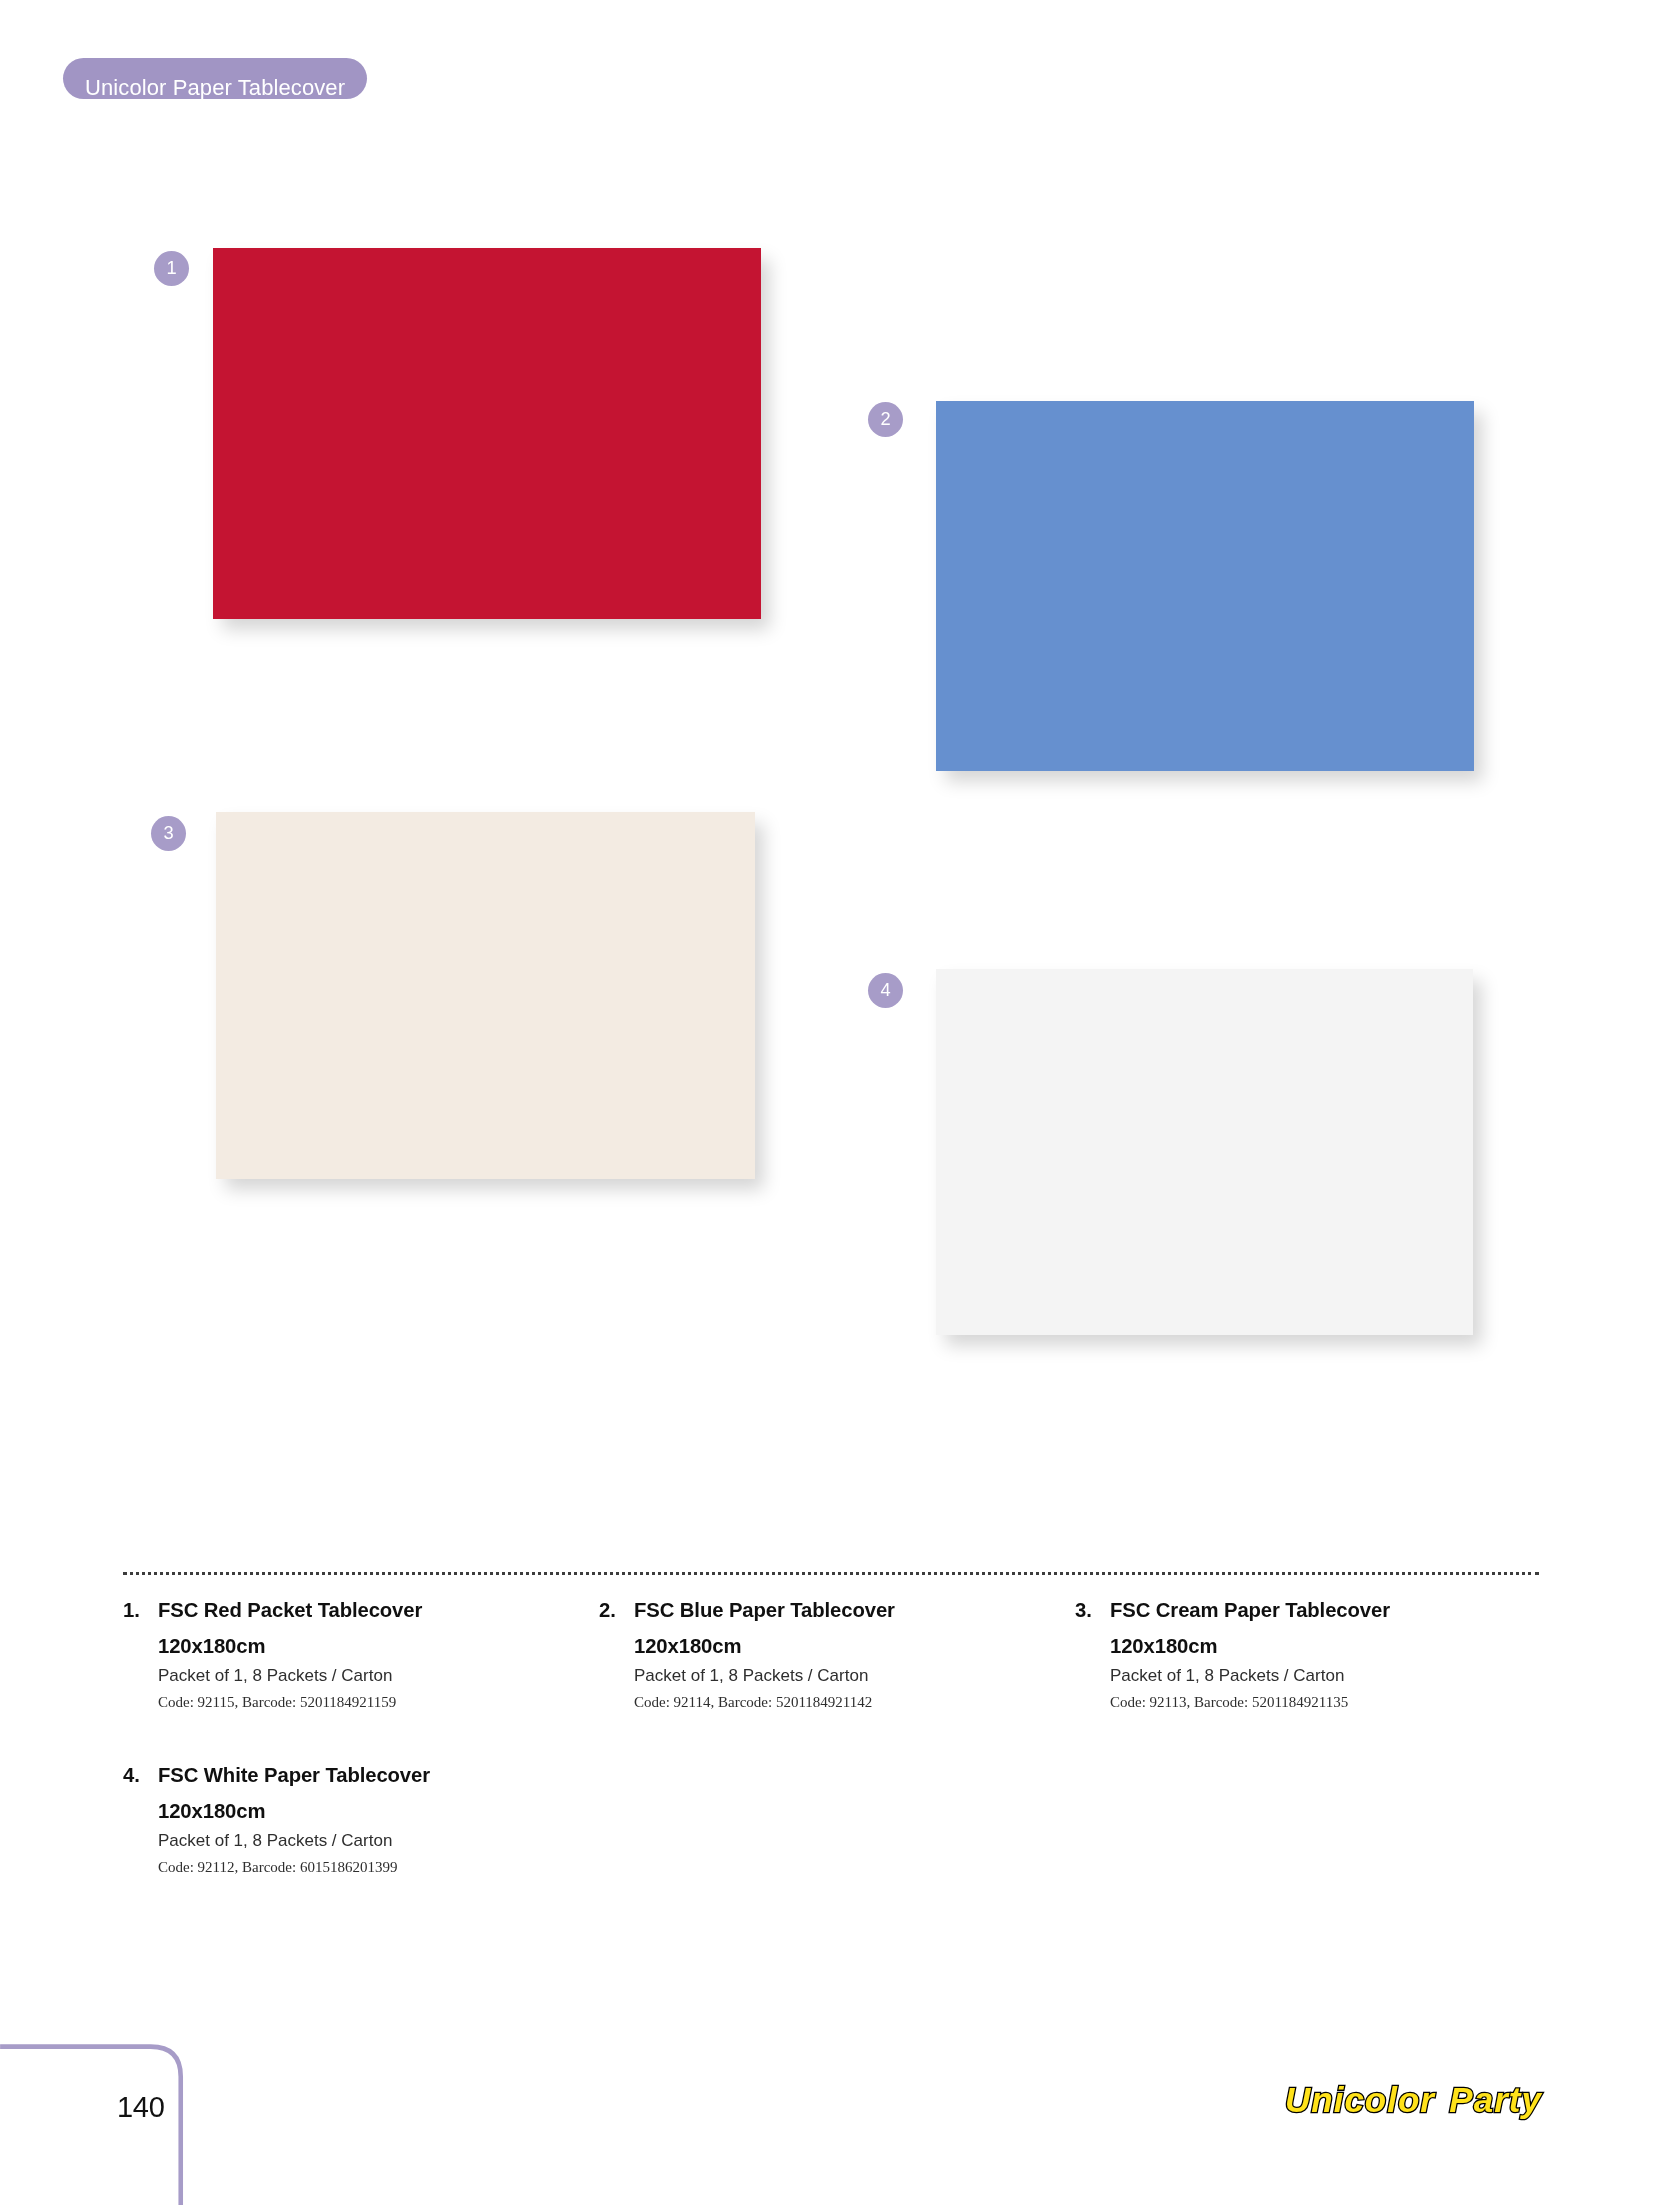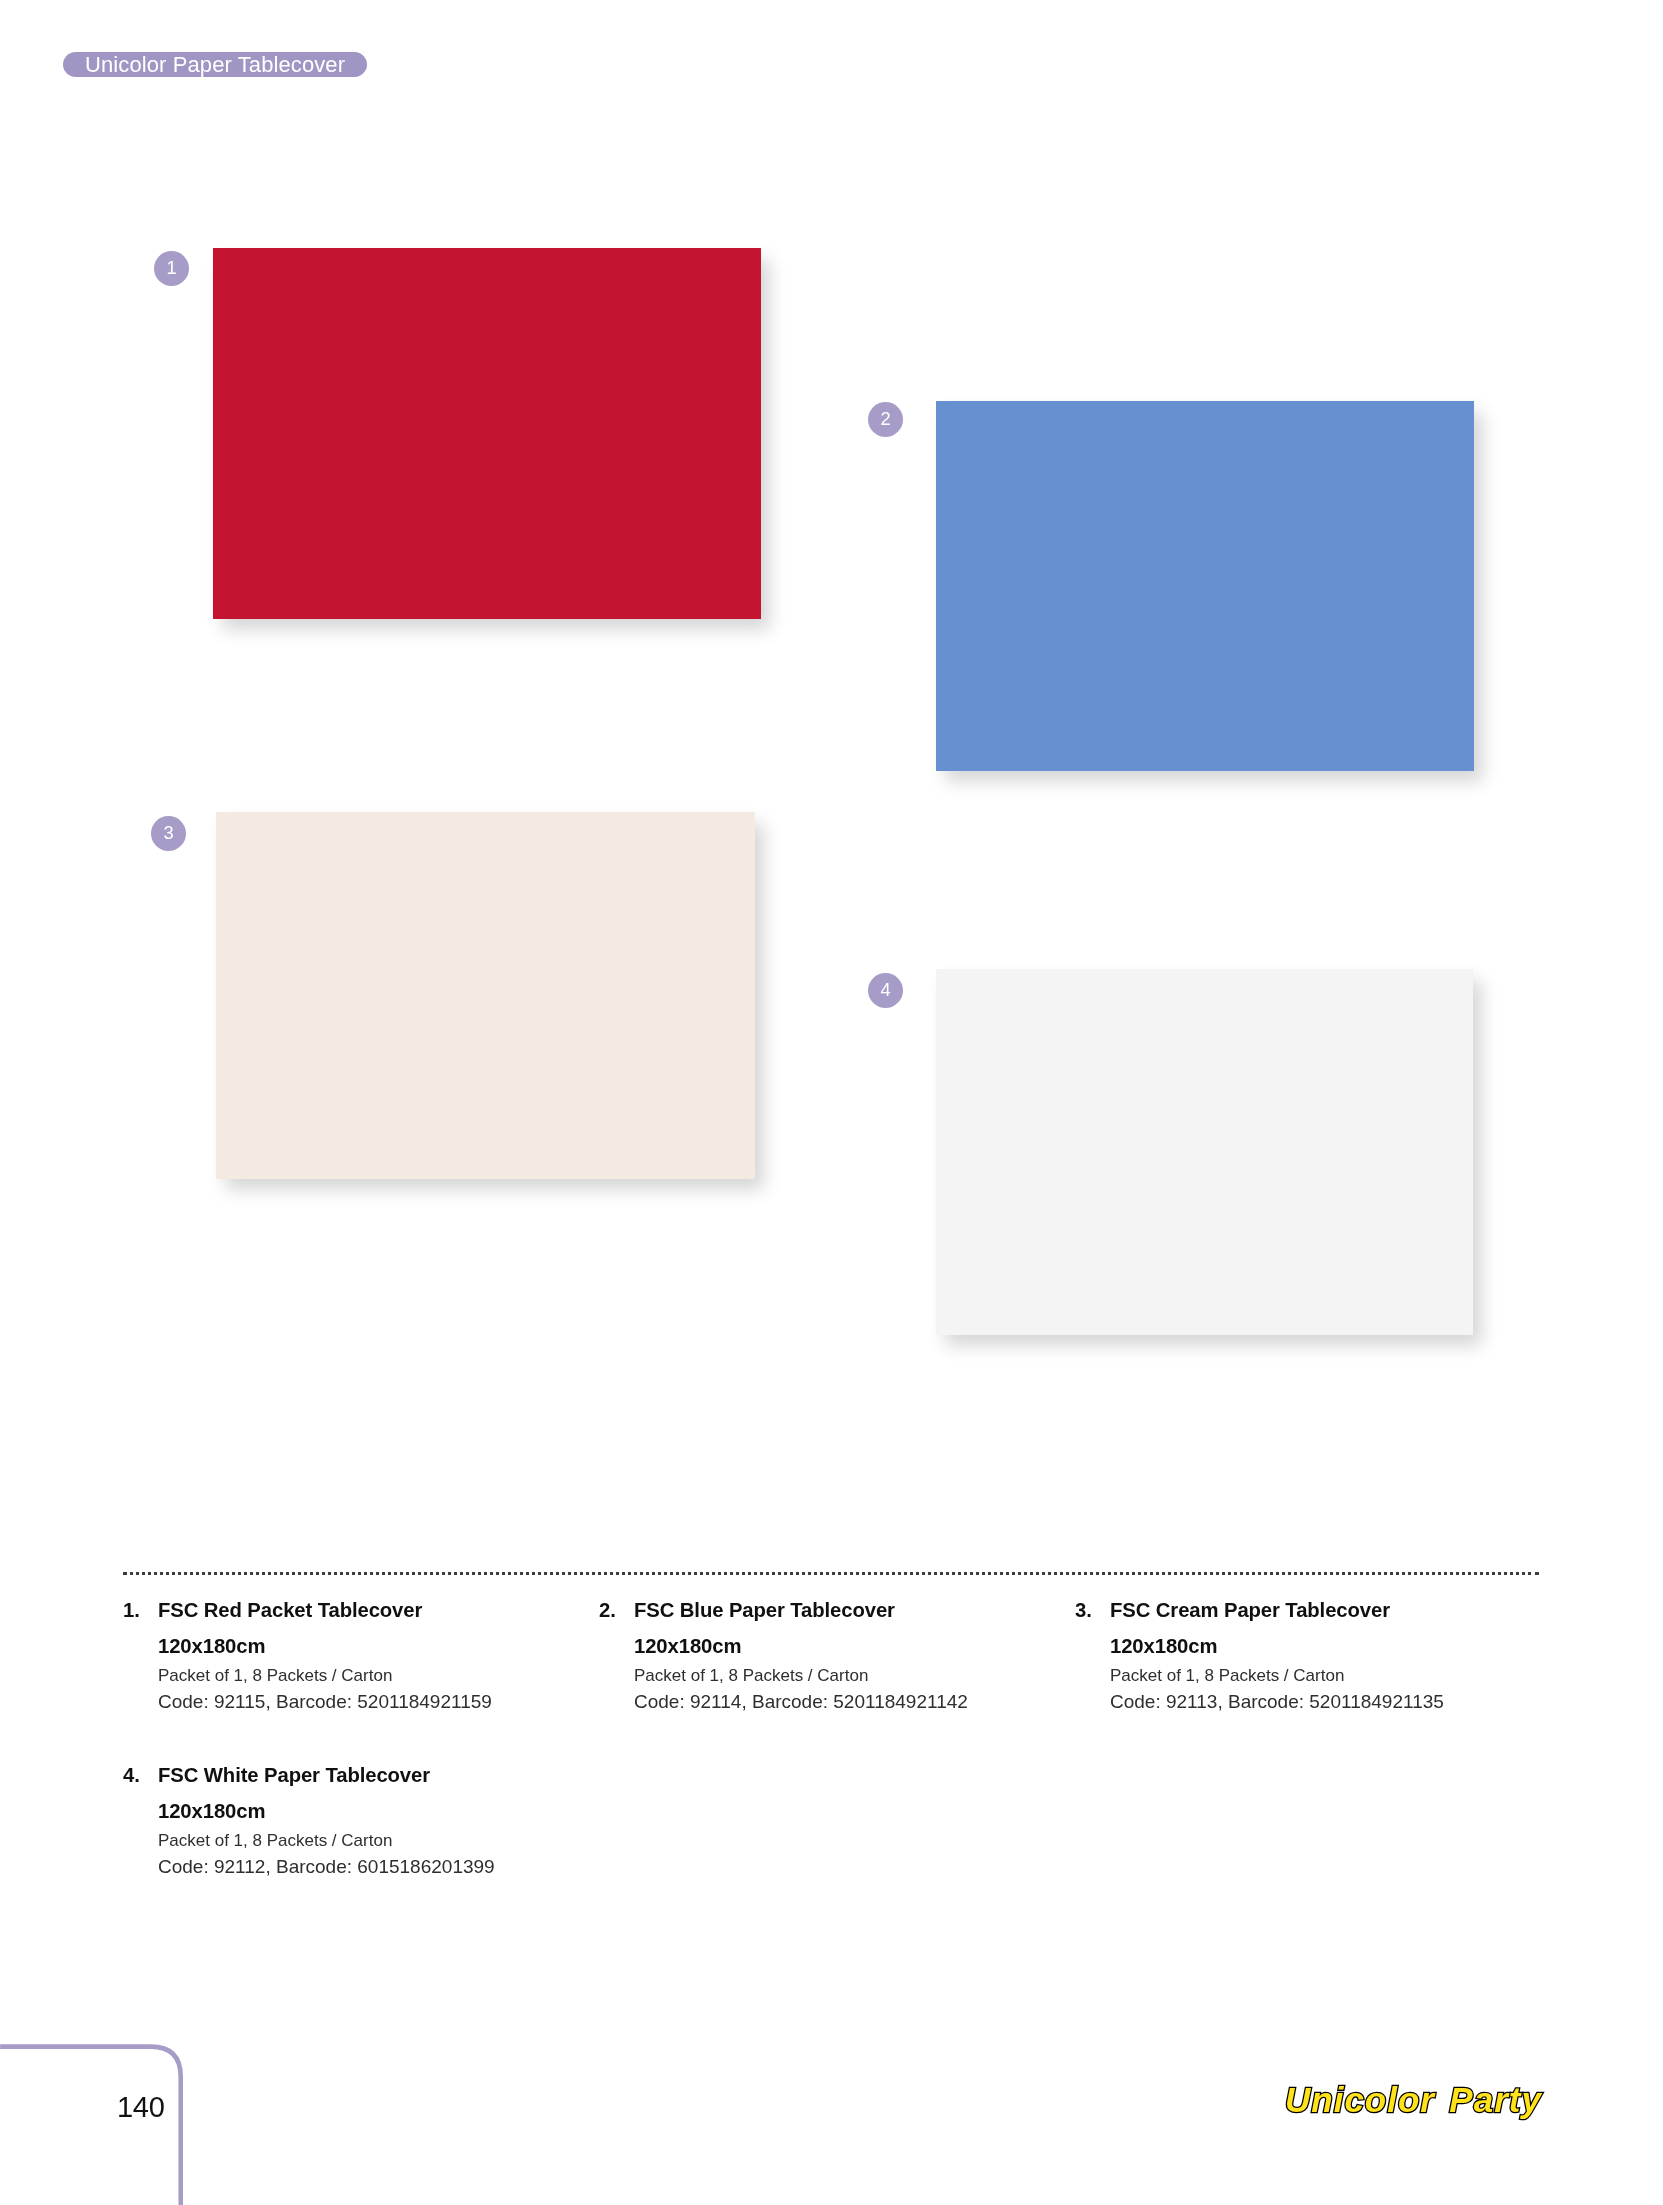--- a/index.html
+++ b/index.html
@@ -13,25 +13,25 @@
     position: relative;
     font-family: "Liberation Sans", sans-serif;
     -webkit-font-smoothing: antialiased;
     overflow: hidden;
   }
 
   
   .header-pill {
     position: absolute;
     left: 63px;
-    top: 52px;
-    height: 25px;
+    top: 58px;
+    height: 41px;
     padding: 0 22px 0 22px;
     display: flex;
-    align-items: center;
+    align-items: flex-end;
     border-radius: 22px;
     background: #a195c4;
     box-sizing: border-box;
   }
   .header-pill-label {
     color: #ffffff;
     font-size: 22px;
     font-weight: 400;
     letter-spacing: 0.1px;
     white-space: nowrap;
@@ -126,24 +126,25 @@
     margin-top: 8px;
   }
   .caption-pack {
     font-size: 17px;
     font-weight: 400;
     color: #2e2e2e;
     line-height: 26px;
     margin-top: 3px;
   }
   .caption-code {
-    font-size: 19px;
+    font-size: 15px;
     font-weight: 400;
     color: #2e2e2e;
     line-height: 26px;
+    font-family: Liberation Serif, serif;
   }
 
   
   .corner-rule {
     position: absolute;
     left: 0;
     top: 2044px;
     width: 190px;
     height: 161px;
     overflow: hidden;

